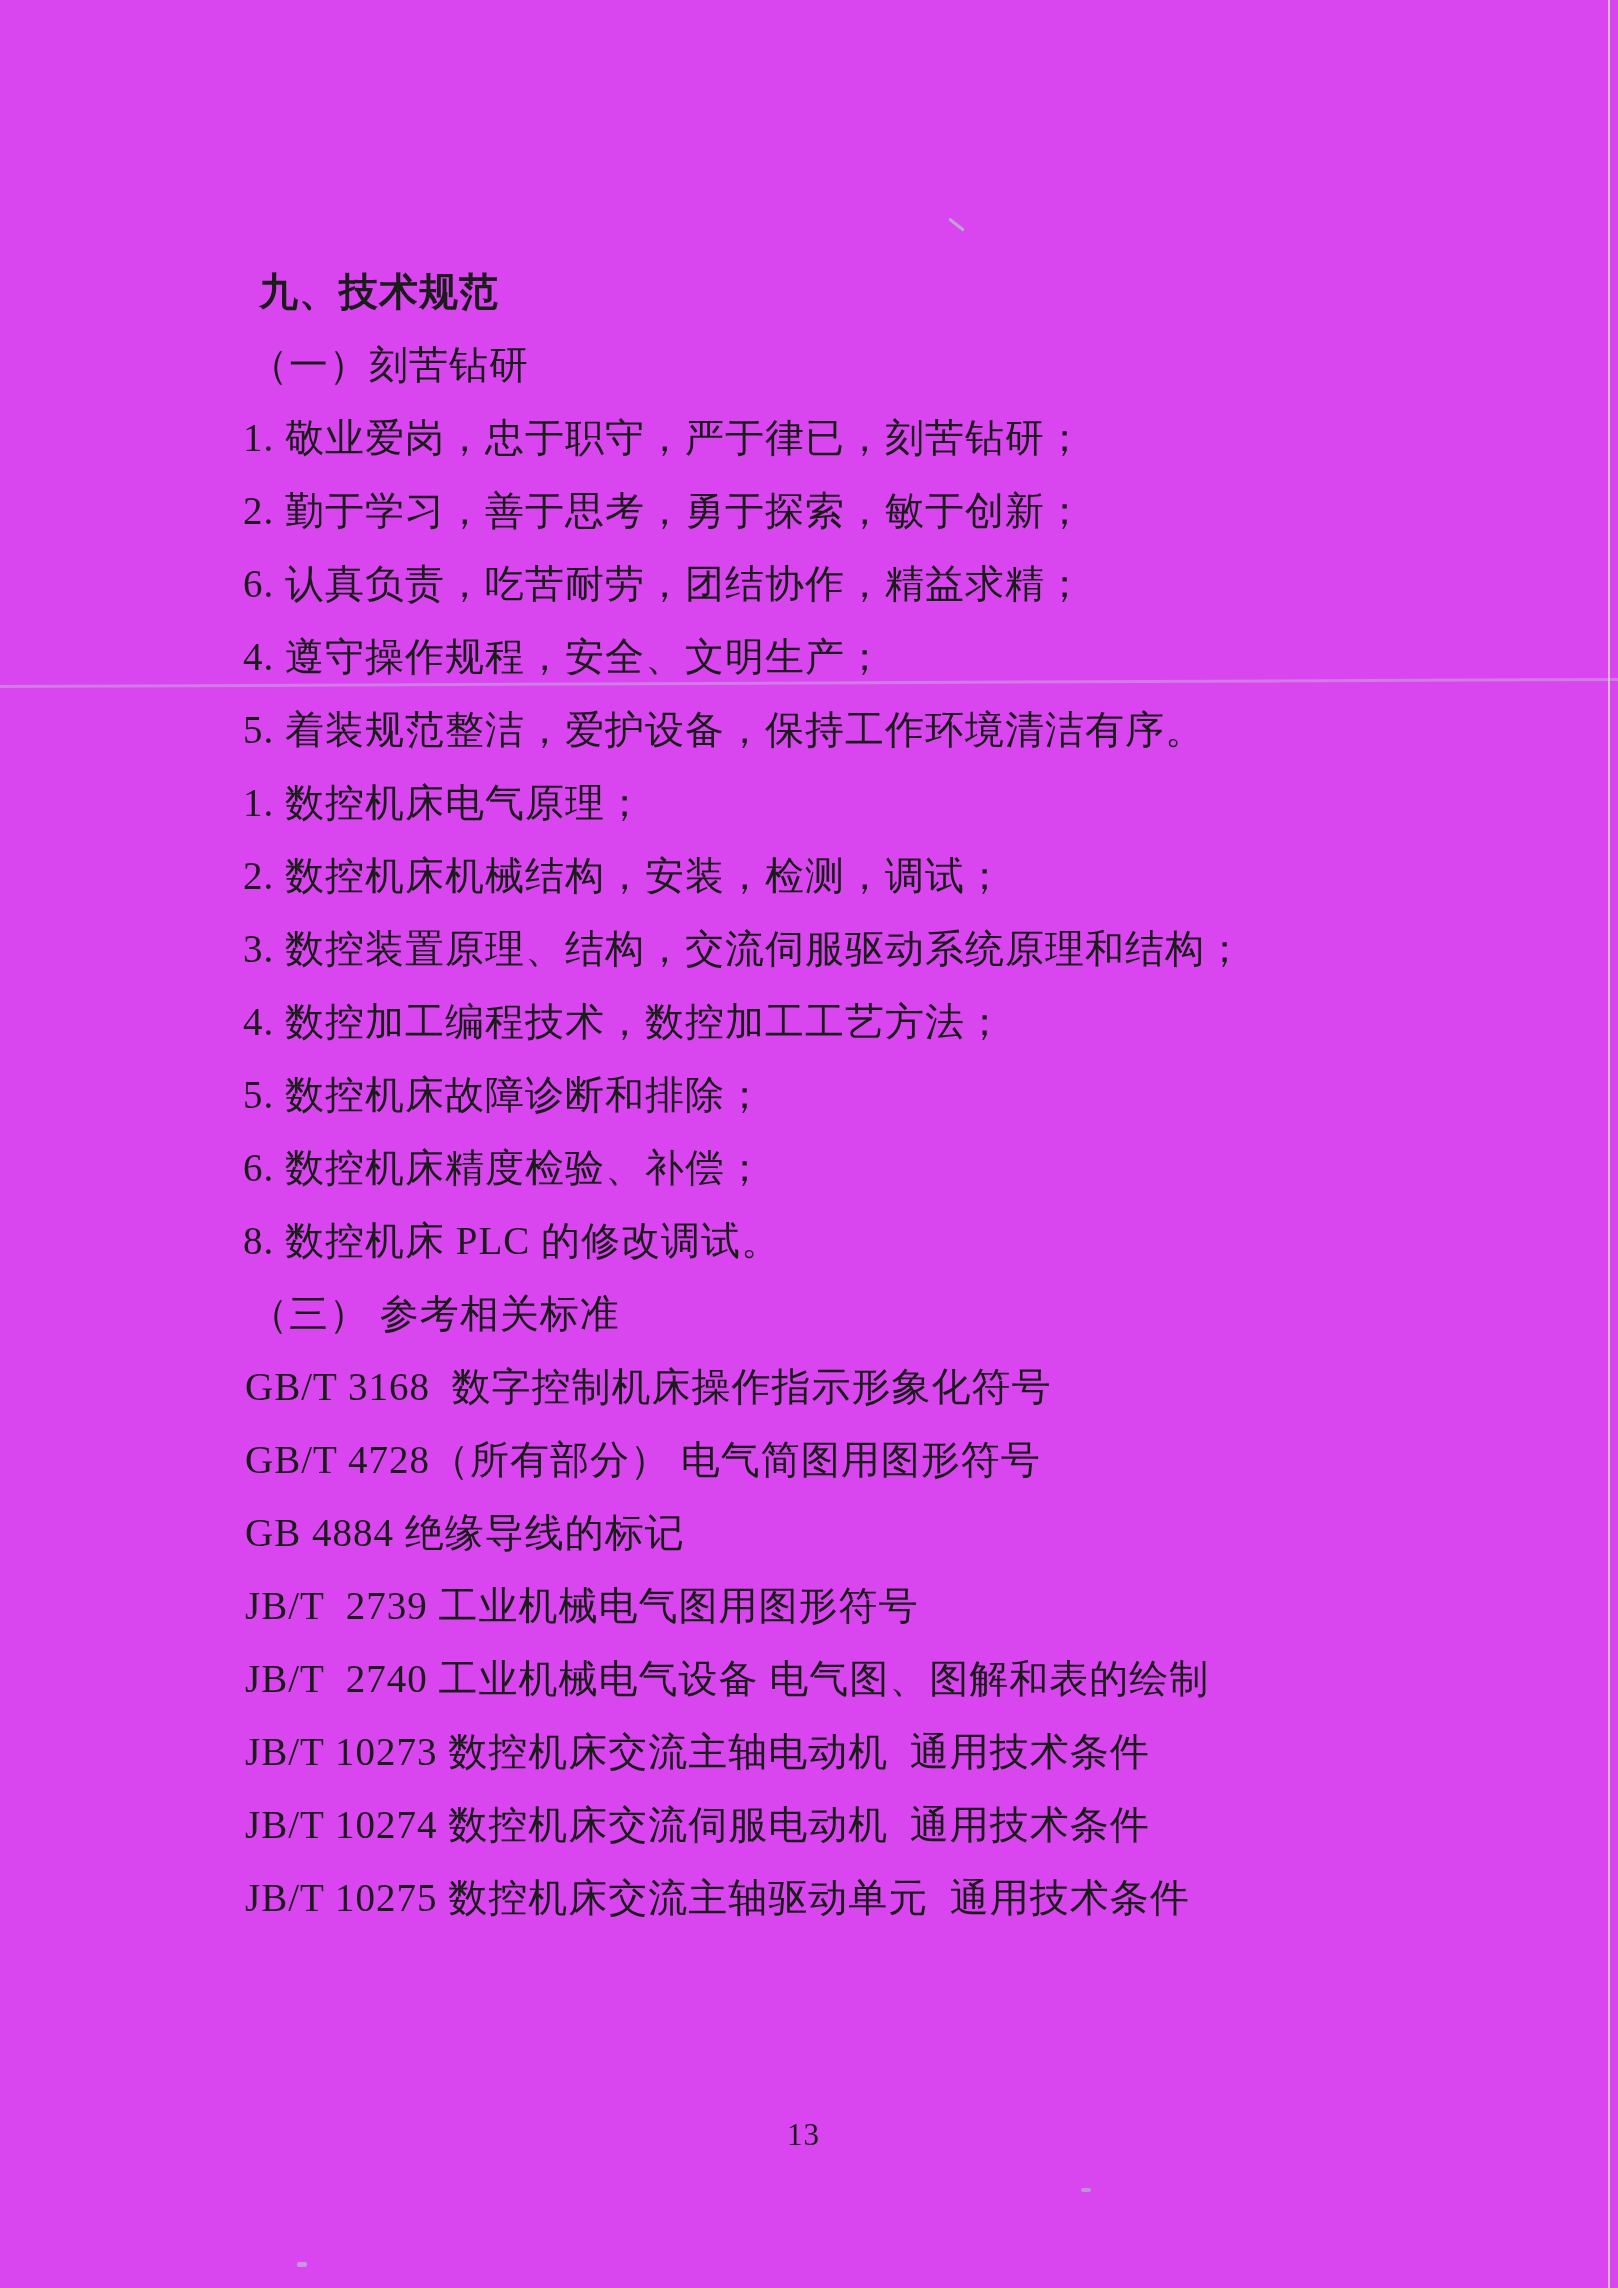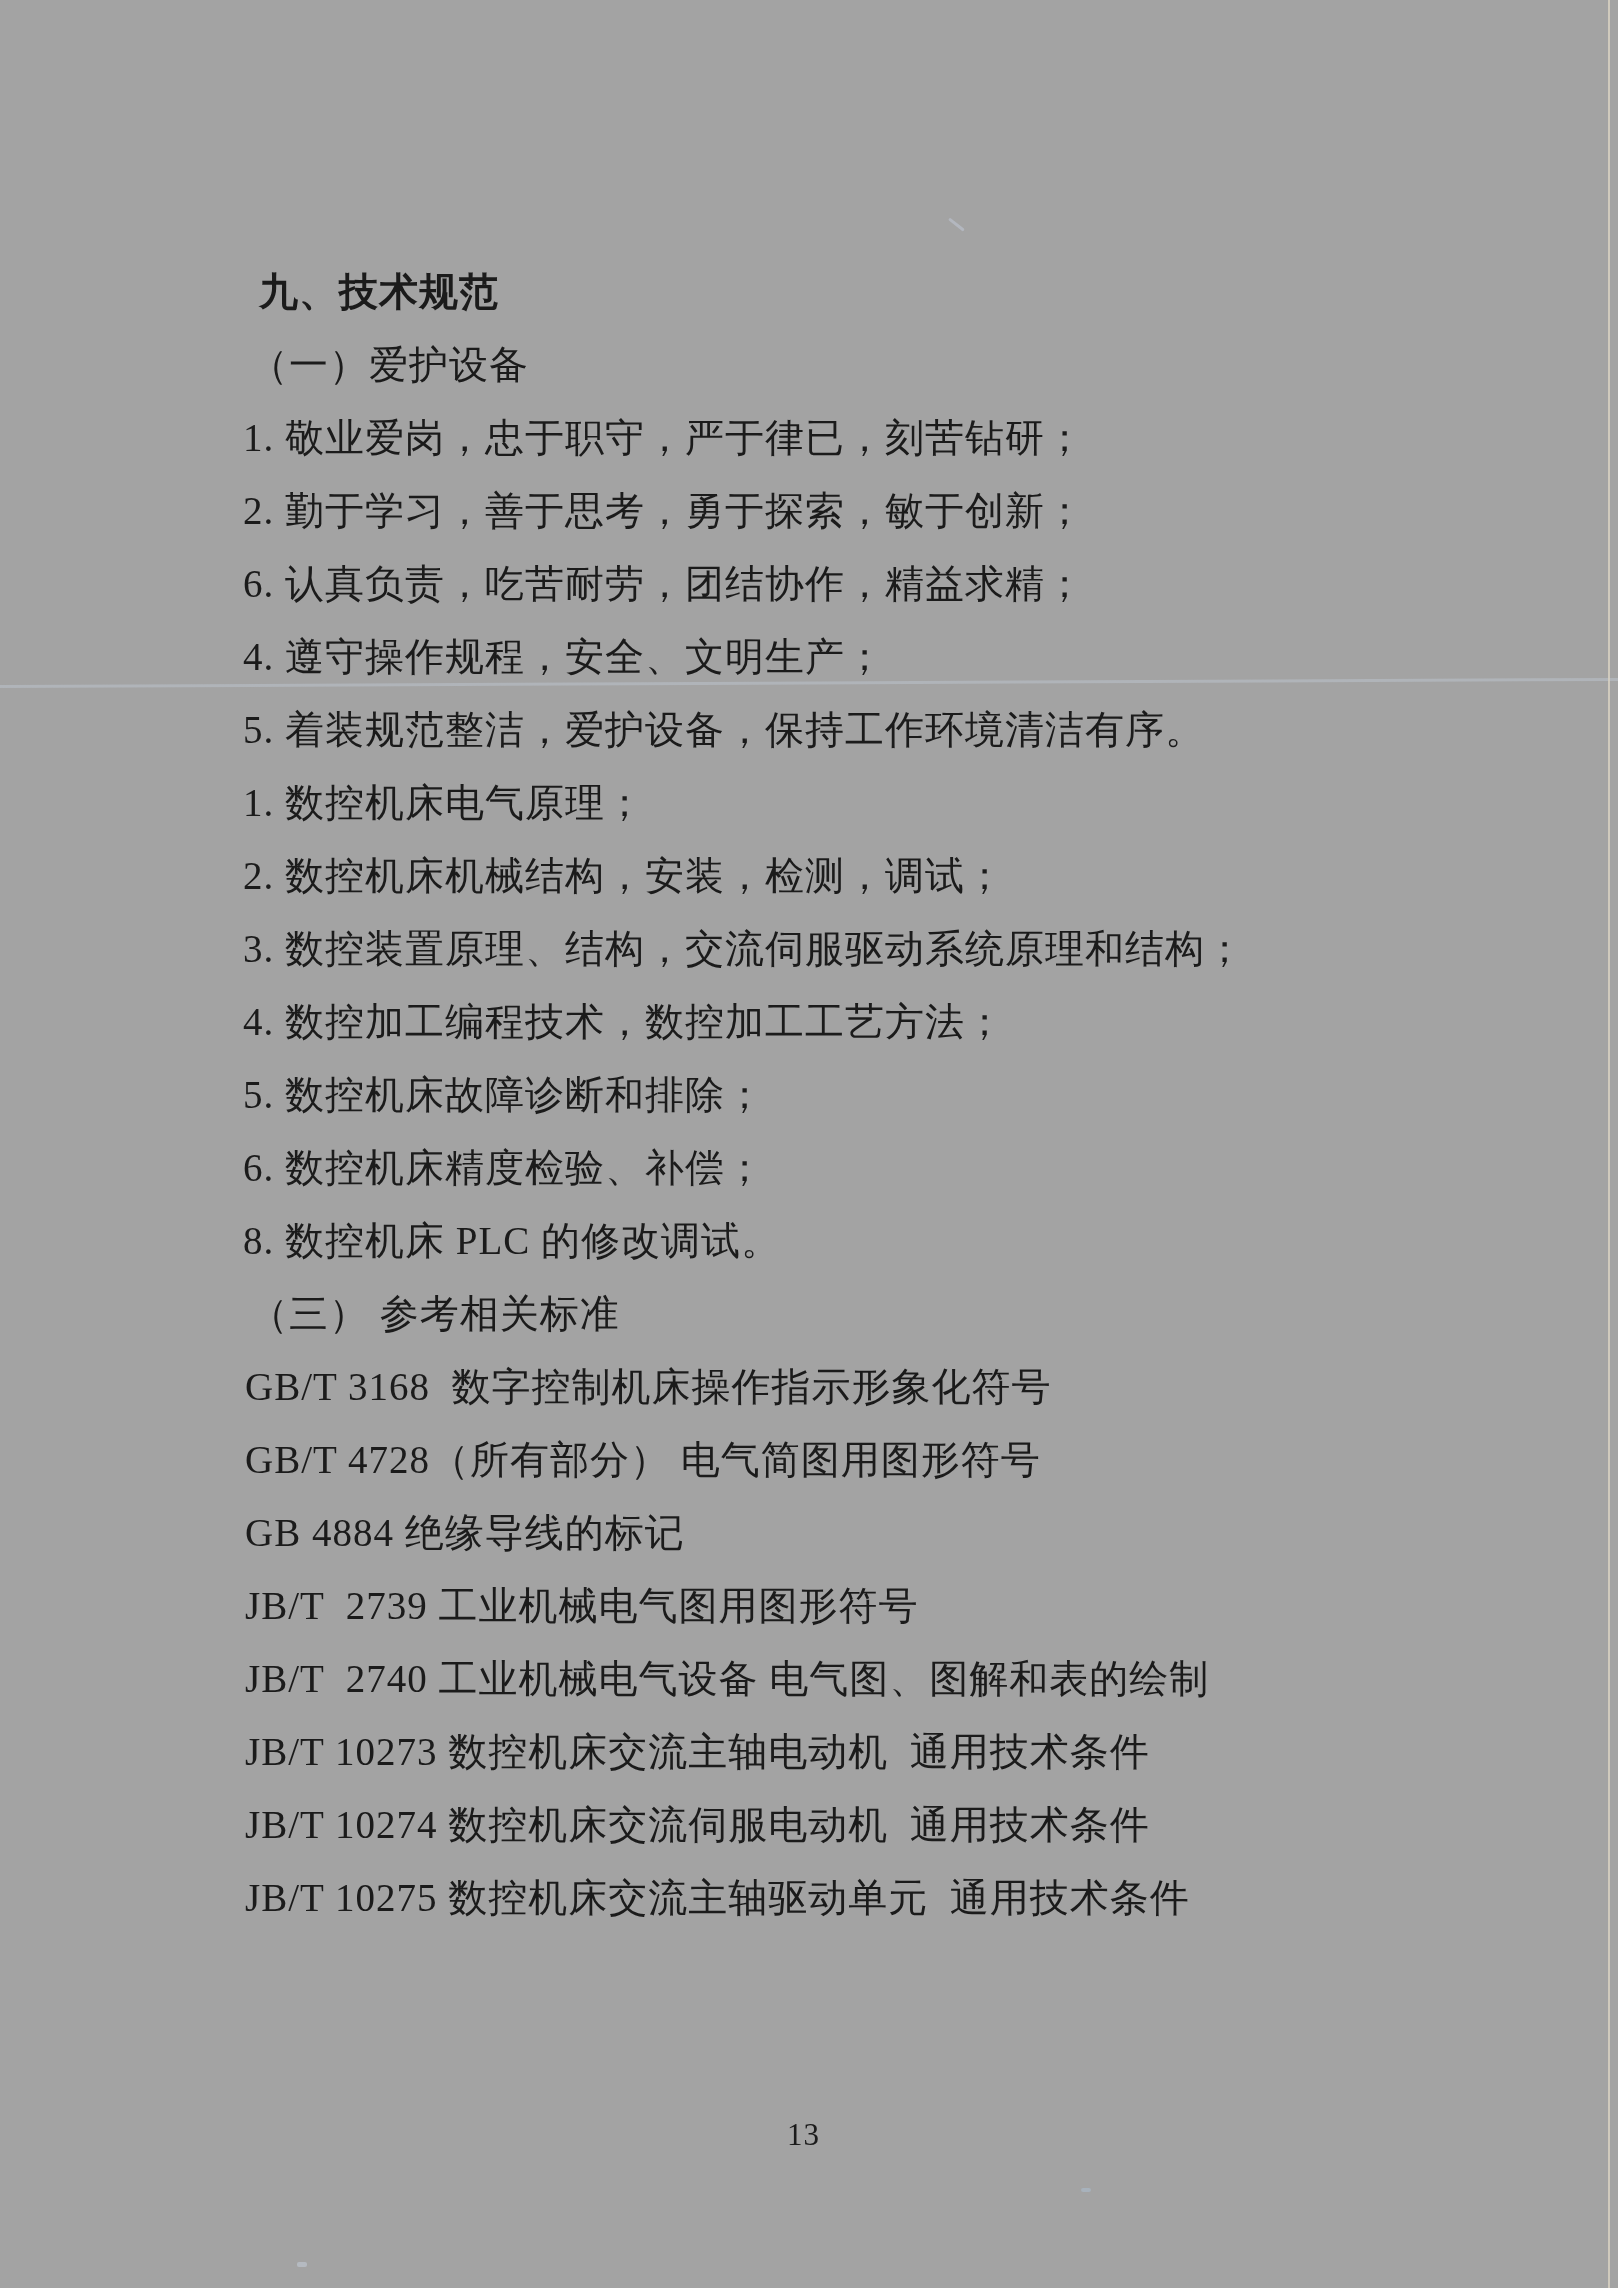--- a/index.html
+++ b/index.html
@@ -11,21 +11,21 @@
     height: 2289px;
     position: relative;
     background: #ffffff;
     overflow: hidden;
     font-family: "Liberation Serif", "DejaVu Serif", serif;
     color: #1b1b1b;
   }
   .page {
     position: absolute;
     inset: 0;
-    background: #a3a3a3;
+    background: #d946ef;
   }
   
   .text-block {
     position: absolute;
     top: 255px;
     left: 0;
     width: 1618px;
   }
   .line {
     height: 73px;
@@ -110,21 +110,21 @@
 </style>
 </head>
 <body>
 
 <div class="page">
 
   <div class="text-block">
 
     <div class="line heading">九、技术规范</div>
 
-    <div class="line section">（一）爱护设备</div>
+    <div class="line section">（一）刻苦钻研</div>
     <div class="line item">1. 敬业爱岗，忠于职守，严于律已，刻苦钻研；</div>
     <div class="line item">2. 勤于学习，善于思考，勇于探索，敏于创新；</div>
     <div class="line item">6. 认真负责，吃苦耐劳，团结协作，精益求精；</div>
     <div class="line item">4. 遵守操作规程，安全、文明生产；</div>
     <div class="line item">5. 着装规范整洁，爱护设备，保持工作环境清洁有序。</div>
 
     <div class="line item">1. 数控机床电气原理；</div>
     <div class="line item">2. 数控机床机械结构，安装，检测，调试；</div>
     <div class="line item">3. 数控装置原理、结构，交流伺服驱动系统原理和结构；</div>
     <div class="line item">4. 数控加工编程技术，数控加工工艺方法；</div>

